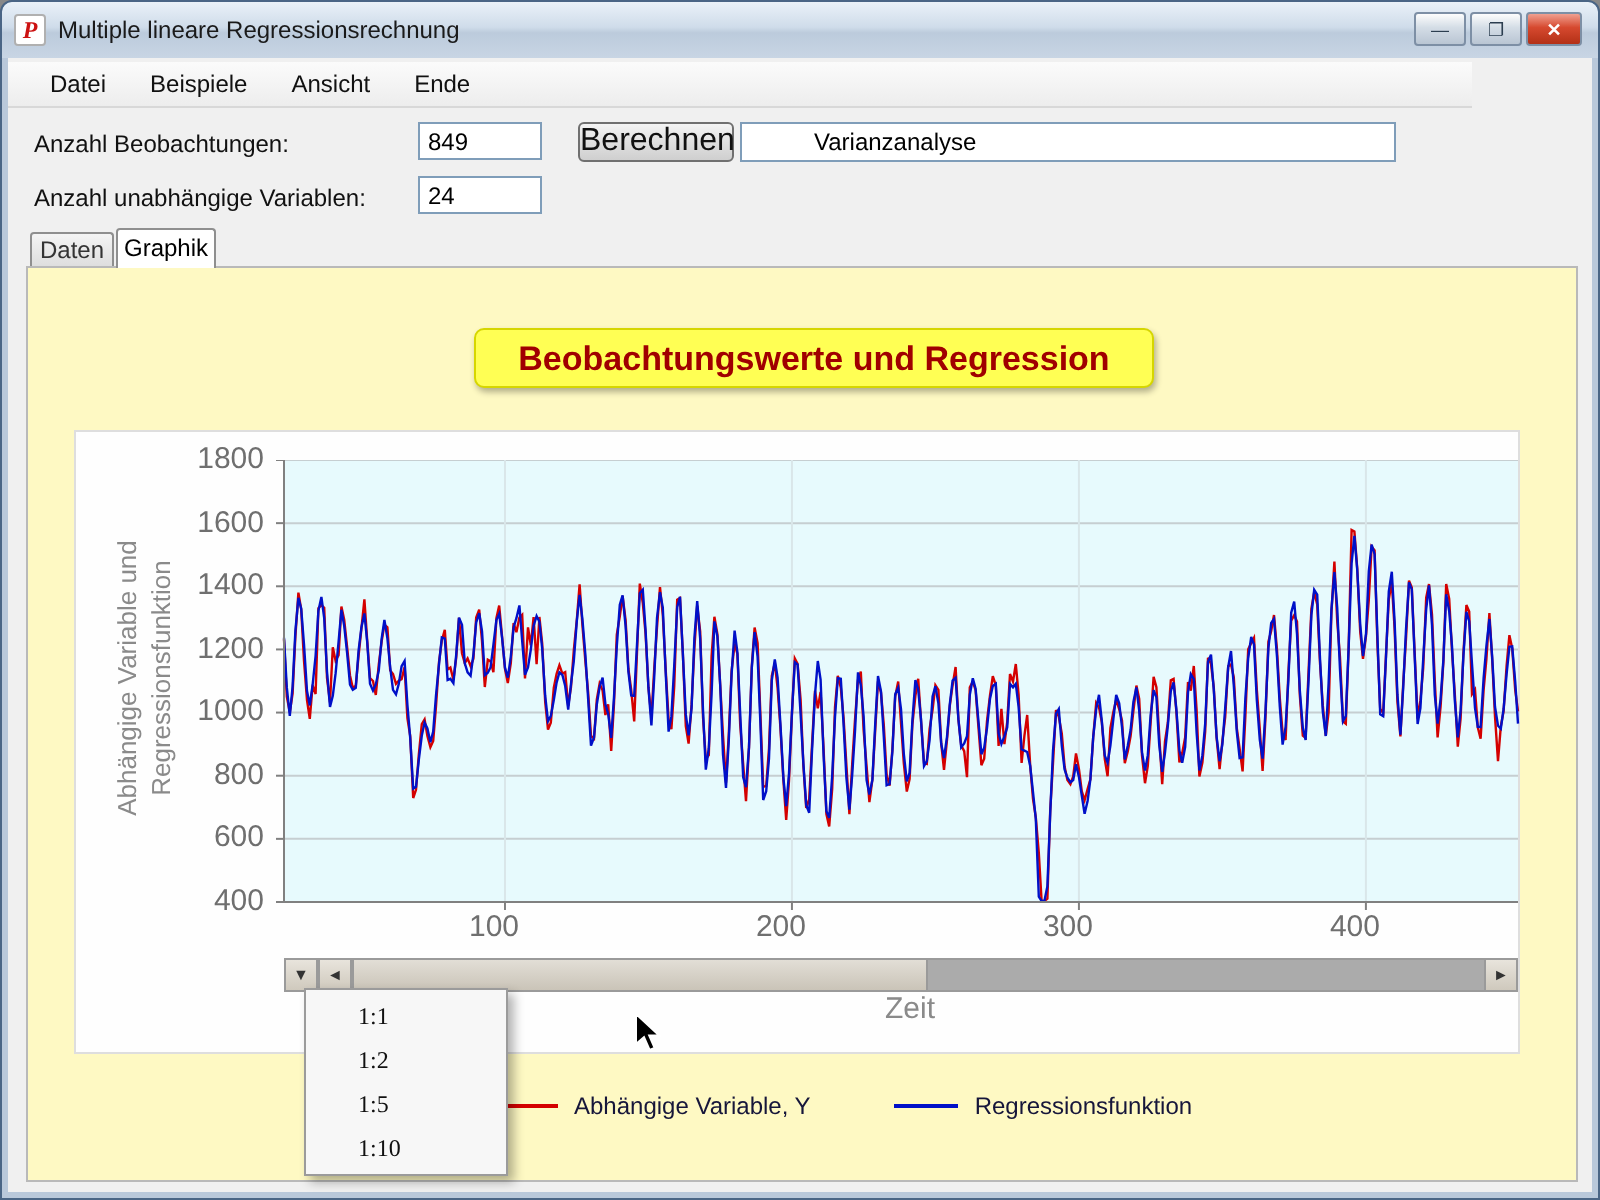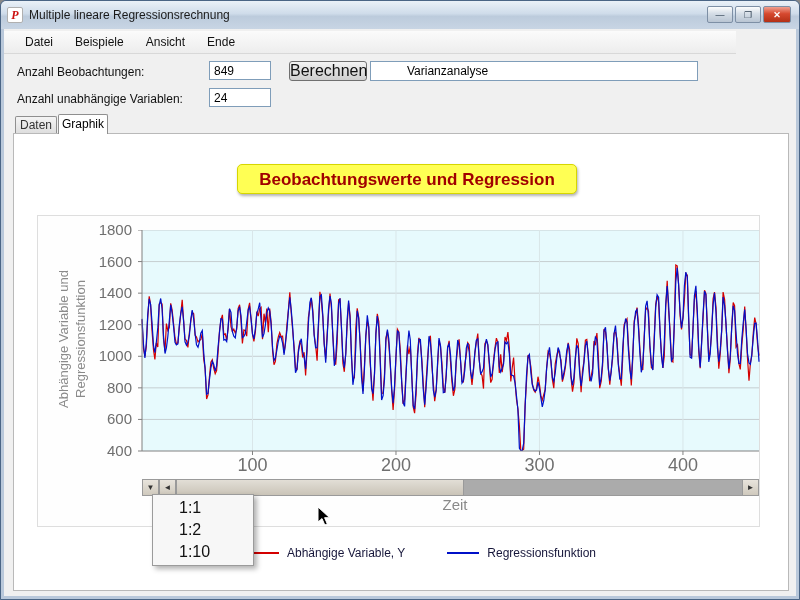--- a/index.html
+++ b/index.html
@@ -13,37 +13,37 @@
   .win-btn.close { background:linear-gradient(#f0a090,#d6492f 45%,#b33016); color:#fff; font-weight:bold; width:28px; }
   .content-bg { position:absolute; left:3px; top:28px; right:3px; bottom:3px; background:#f0f0f0; }
   .menubar { position:absolute; left:3px; top:30px; width:732px; height:23px; background:linear-gradient(#fbfbfb,#ededed); border-bottom:1px solid #d8d8d8; display:flex; align-items:center; padding-left:10px; }
   .menu-item { font-size:12px; color:#111; padding:3px 11px; }
   .form-label { position:absolute; font-size:12px; color:#111; }
   .textbox { position:absolute; border:1px solid #7f9db9; background:#fff; font-size:12px; font-family:"Liberation Sans",sans-serif; padding:2px 4px; }
   .button { position:absolute; border:1px solid #707070; border-radius:3px; background:linear-gradient(#f4f4f4,#e2e2e2 45%,#cfcfcf); font-size:16px; text-align:center; line-height:18px; color:#111; }
   .tab { position:absolute; border:1px solid #8f8f8f; border-bottom:none; border-radius:2px 2px 0 0; font-size:12px; text-align:center; }
   .tab.inactive { left:14px; top:115px; width:42px; height:17px; line-height:16px; background:linear-gradient(#f4f4f4,#dedede); color:#333; z-index:1; }
   .tab.active { left:57px; top:113px; width:50px; height:20px; line-height:18px; background:#fff; color:#000; z-index:3; }
-  .panel { position:absolute; left:12px; top:132px; width:776px; height:458px; background:#ffffff; border:1px solid #b9b9b9; z-index:2; }
+  .panel { position:absolute; left:12px; top:132px; width:776px; height:458px; background:#fef9c3; border:1px solid #b9b9b9; z-index:2; }
   .chart-title { position:absolute; left:223px; top:30px; width:340px; height:30px; line-height:29px; text-align:center; font-size:17px; font-weight:bold; color:#a00000; background:#ffff54; border:1px solid #d6d600; border-radius:5px; box-shadow:1px 2px 3px rgba(0,0,0,0.3); }
   .chart-frame { position:absolute; left:23px; top:81px; width:723px; height:312px; border:1px solid #dedede; background:#fefefe; }
   .y-axis-label { position:absolute; left:-72px; top:188px; width:260px; height:34px; transform:rotate(-90deg); text-align:center; font-size:13px; line-height:17px; color:#8a8a8a; }
   #chart-svg { position:absolute; left:122px; top:96px; }
   .ytick { position:absolute; left:62px; width:56px; text-align:right; font-size:15px; color:#6f6f6f; }
-  .xtick { position:absolute; width:36px; text-align:center; font-size:18px; color:#6f6f6f; top:321px; }
+  .xtick { position:absolute; width:36px; font-size:15px; color:#6f6f6f; top:321px; }
   .xaxis-title { position:absolute; left:391px; top:362px; width:100px; text-align:center; font-size:15px; color:#8a8a8a; }
   .scrollbar { position:absolute; left:128px; top:345px; width:617px; height:17px; display:flex; }
   .sb-btn { width:17px; height:17px; background:linear-gradient(#e8e4dc,#cfc9bd); border:1px solid #9a9a9a; font-size:8px; color:#333; display:flex; align-items:center; justify-content:center; flex:none; }
   .sb-thumb { width:288px; height:17px; background:linear-gradient(#e2ded6,#cac4b8); border:1px solid #9a9a9a; flex:none; }
   .sb-track { flex:1; background:#ababab; border-top:1px solid #9a9a9a; border-bottom:1px solid #9a9a9a; }
   .legend { position:absolute; left:233px; top:412px; display:flex; align-items:center; font-size:12px; color:#16163a; }
   .legend-swatch { width:32px; height:0; border-top:2px solid #000; margin-right:8px; }
   .legend-gap { width:42px; }
   .zoom-menu { position:absolute; left:138px; top:360px; width:102px; background:#f7f7f7; border:1px solid #9b9b9b; box-shadow:3px 3px 5px rgba(0,0,0,0.3); z-index:10; padding:2px 0; }
-  .zoom-item { height:22px; line-height:22px; padding-left:26px; font-size:16px; color:#111; }
+  .zoom-item { height:22px; line-height:22px; padding-left:26px; font-size:12px; color:#111;font-family:Liberation Serif, serif; }
   .cursor { position:absolute; left:303px; top:372px; z-index:20; }
   .overlay-layer { position:absolute; inset:0; pointer-events:none; }
 </style>
 </head>
 <body>
 
 <div class="window">
   <div class="titlebar">
     <div class="app-icon">P</div>
     <div class="title-text">Multiple lineare Regressionsrechnung</div>
@@ -143,20 +143,21 @@
       <div class="legend-swatch" id="swatch-0" style="border-top-color: rgb(212, 0, 0);"></div>
       <div>Abhängige Variable, Y</div>
       <div class="legend-gap"></div>
       <div class="legend-swatch" id="swatch-1" style="border-top-color: rgb(0, 16, 200);"></div>
       <div>Regressionsfunktion</div>
     </div>
 
     <div class="zoom-menu" id="zoom-menu">
         <div class="zoom-item">1:1</div>
         <div class="zoom-item">1:2</div>
+        <div class="zoom-item">1:5</div>
         <div class="zoom-item">1:10</div>
       </div>
 
     <div class="cursor">
       <svg width="16" height="22" viewBox="0 0 16 22">
         <polygon points="1,1 1,16 5,12.6 7.8,19 10.3,17.9 7.6,11.7 12.6,11.7" fill="#000" stroke="#fff" stroke-width="1"></polygon>
       </svg>
     </div>
   </div>
 </div>

